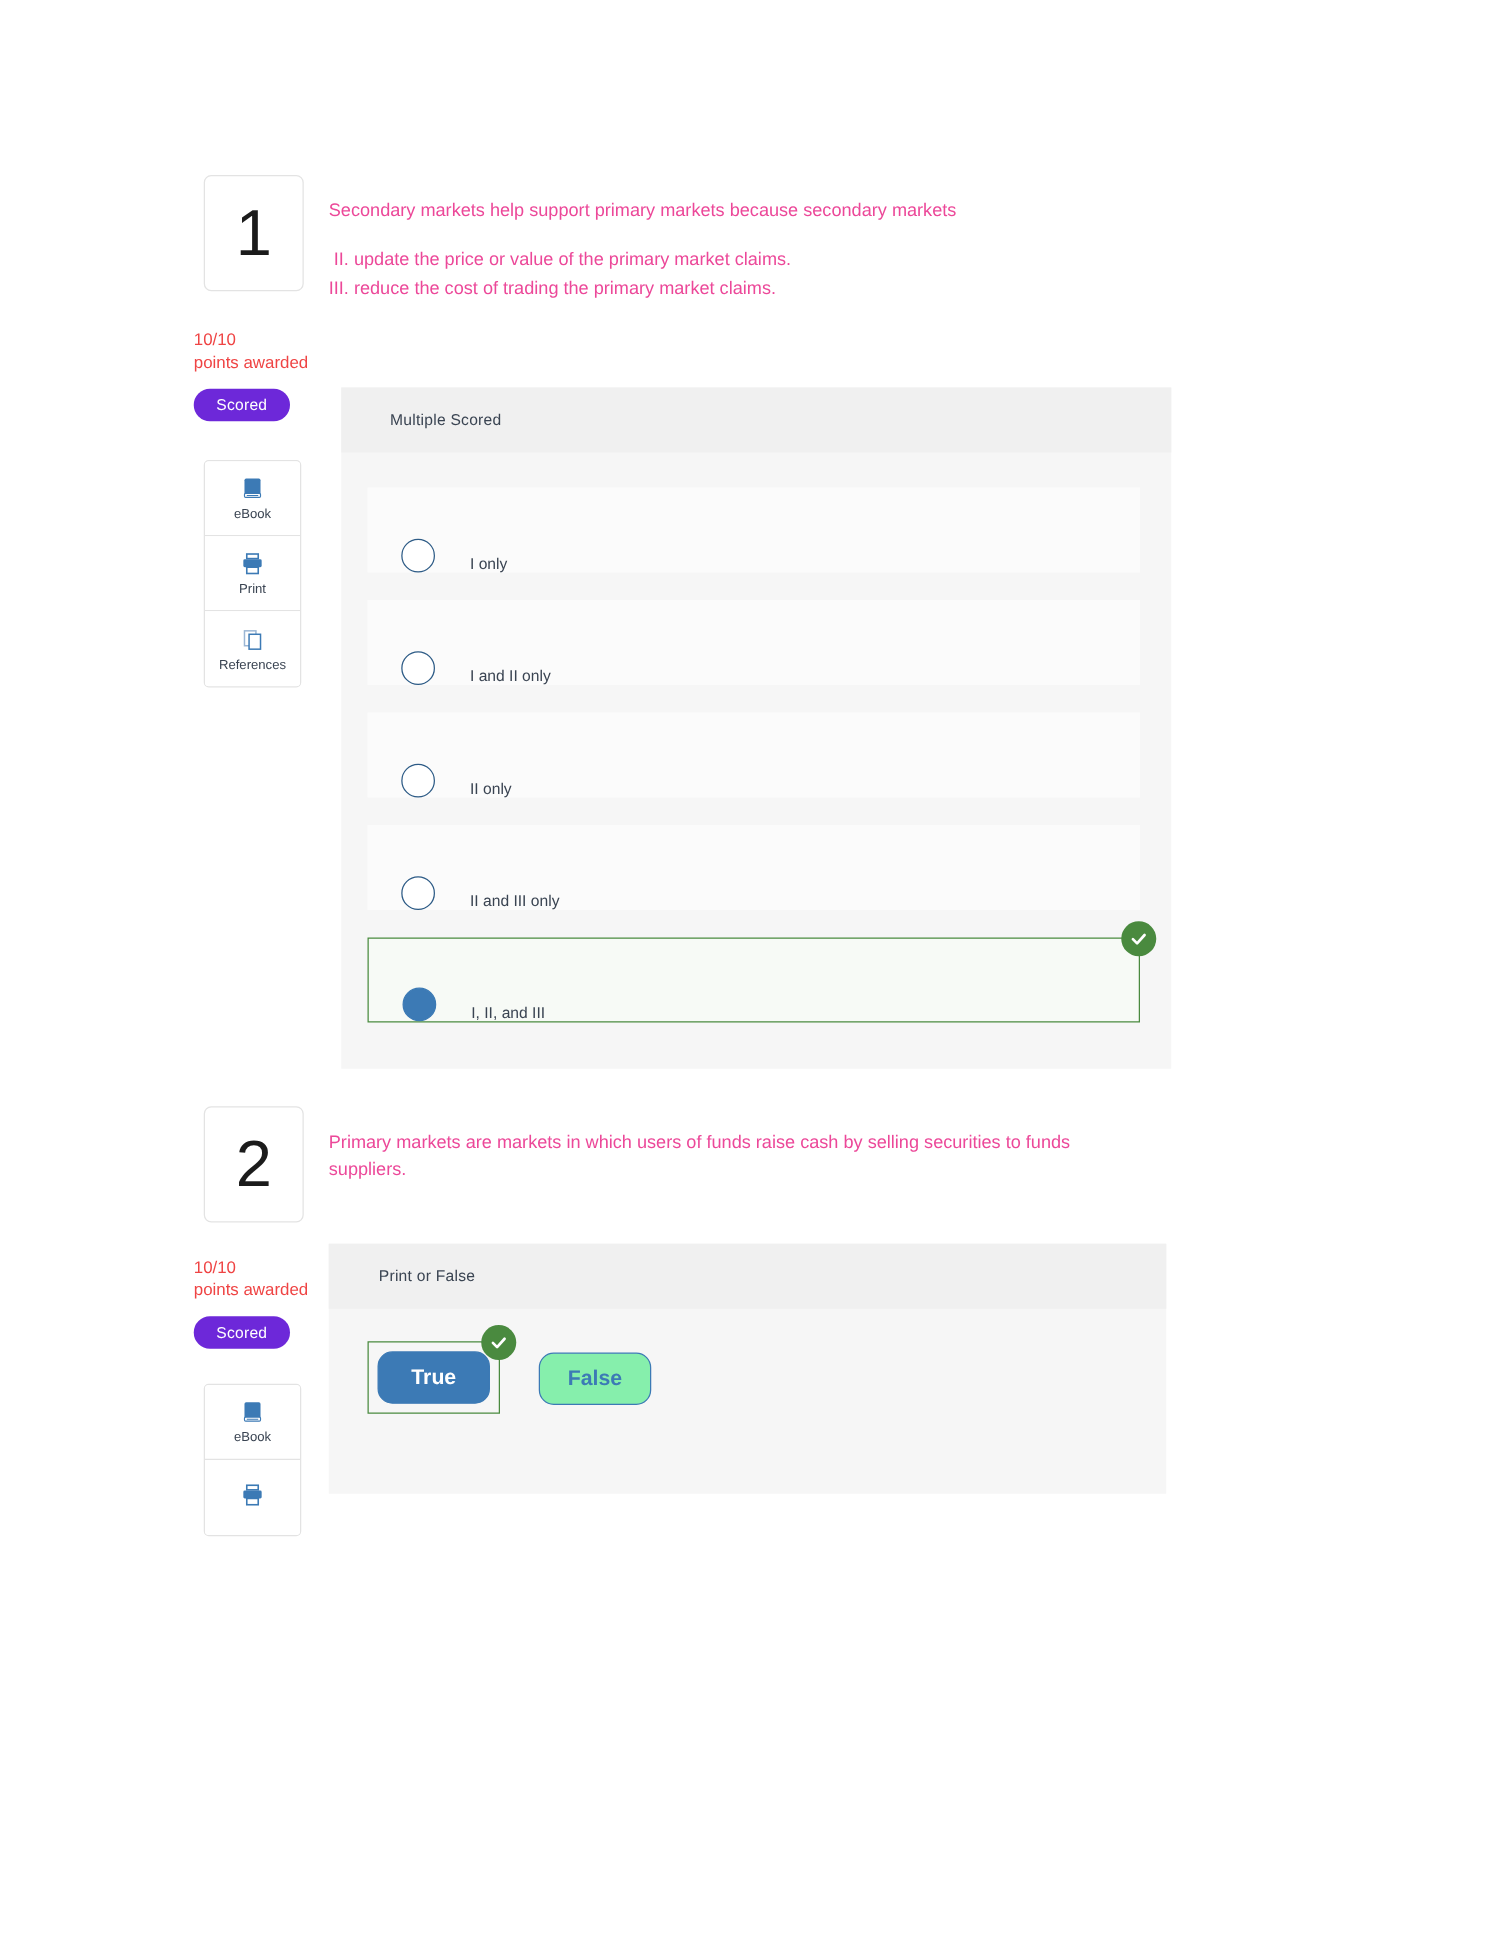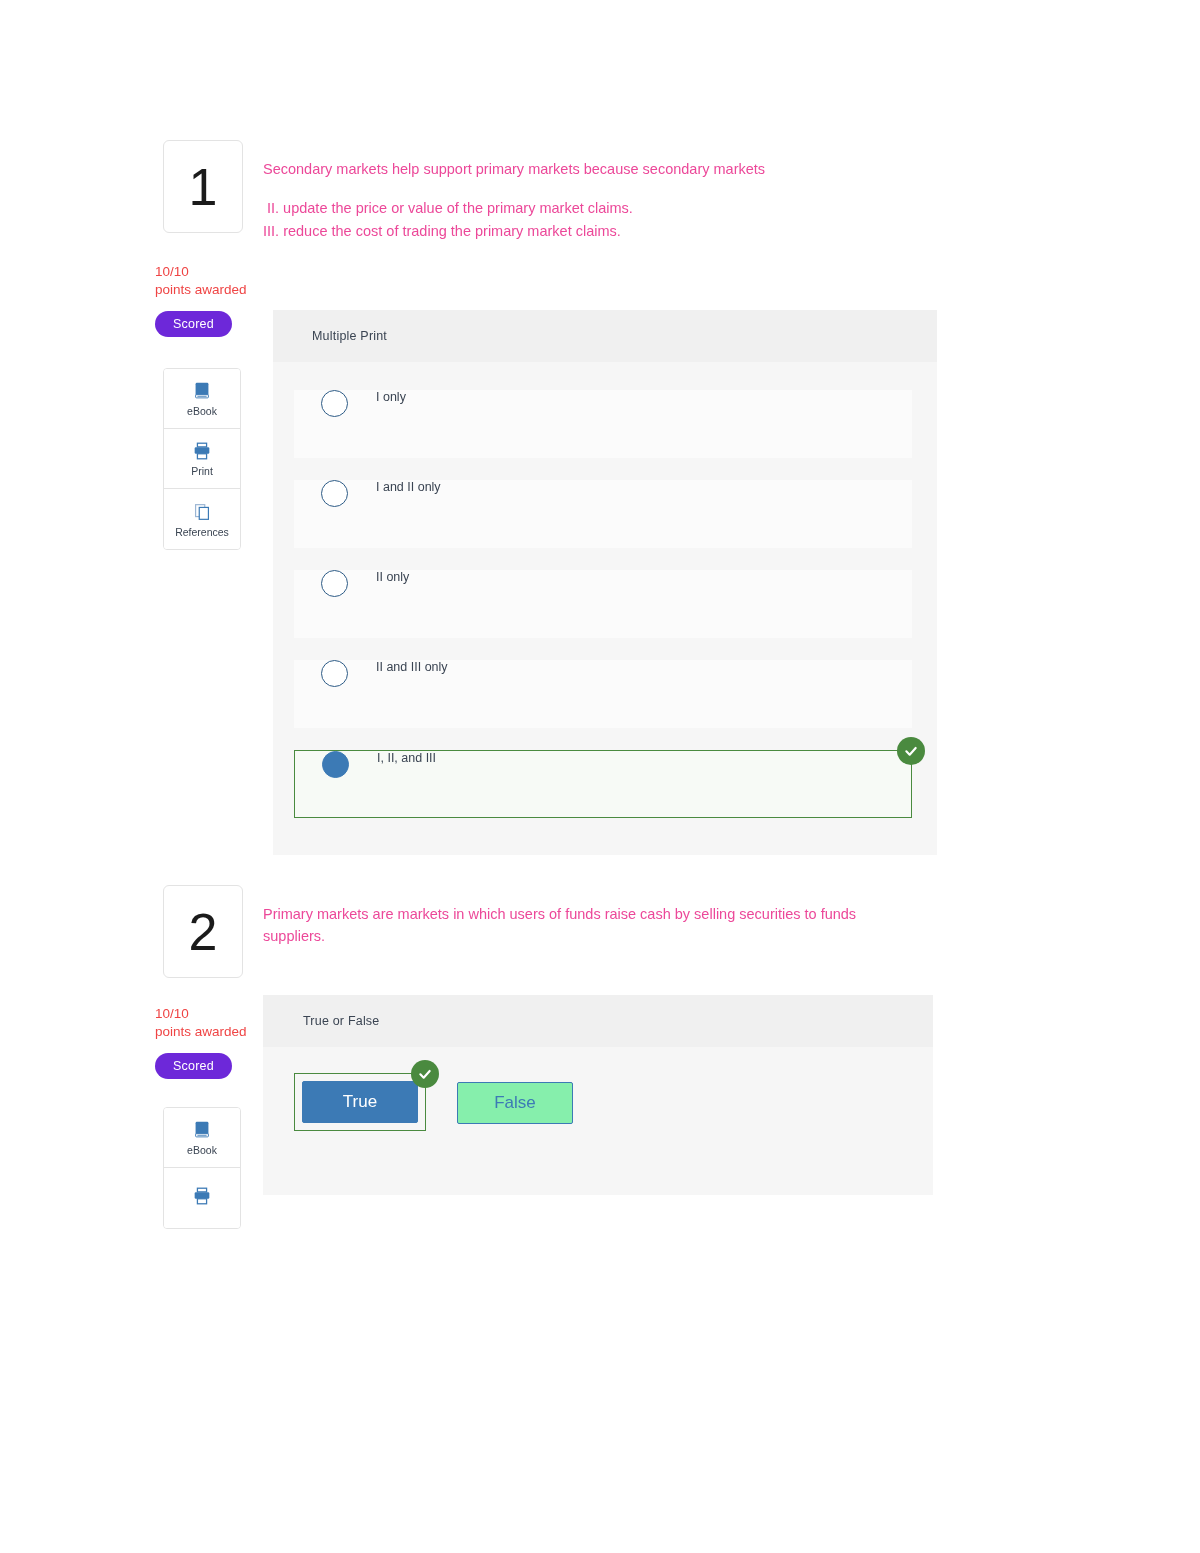--- a/index.html
+++ b/index.html
@@ -151,21 +151,21 @@
 
   .options {
     padding: 28px 25px 25px 21px;
   }
   .option-row {
     position: relative;
     height: 68px;
     background: #fbfbfb;
     margin-bottom: 22px;
     display: flex;
-    align-items: flex-start;
+    align-items: flex-end;
     box-sizing: border-box;
   }
   .option-row:last-child { margin-bottom: 12px; }
   .option-row.selected {
     background: #f7faf6;
     border: 1px solid #4a8a3f;
   }
   .radio {
     width: 27px;
     height: 27px;
@@ -215,28 +215,28 @@
     position: relative;
     padding: 7px;
     border: 1px solid #4a8a3f;
     box-sizing: border-box;
   }
   .tf-wrap.plain {
     border-color: transparent;
     padding: 8px;
   }
   .tf-btn {
-    width: 116px;
+    width: 90px;
     height: 42px;
     display: flex;
     align-items: center;
     justify-content: center;
     font-size: 17px;
-    font-weight: normal;
-    border-radius: 2px;
+    font-weight: bold;
+    border-radius: 12px;
     box-sizing: border-box;
   }
   .tf-btn.filled {
     background: #3c7ab5;
     color: #ffffff;
     border: 1px solid #3c7ab5;
   }
   .tf-btn.outline {
     background: #86efac;
     color: #3c7ab5;
@@ -301,21 +301,21 @@
             <rect x="5" y="4" width="10" height="13" fill="#ffffff" stroke="#9bb6d4" stroke-width="1.3"></rect>
             <rect x="9" y="7" width="10" height="13" fill="#ffffff" stroke="#3c7ab5" stroke-width="1.3"></rect>
           </svg>
         </span>
         <span class="tool-label">References</span>
       </div>
     </div>
 
     <div class="answer-panel" style="left:118px; top:170px; width:664px;">
       <div class="panel-header">
-        <span class="panel-header-label">Multiple Print</span>
+        <span class="panel-header-label">Multiple Scored</span>
       </div>
       <div class="options">
 
         <div class="option-row">
           <span class="radio"></span>
           <span class="option-label">I only</span>
         </div>
 
         <div class="option-row">
           <span class="radio"></span>
@@ -382,21 +382,21 @@
             <rect x="4" y="8" width="16" height="7" rx="1.3" fill="#3c7ab5"></rect>
             <rect x="7" y="15" width="10" height="5.5" fill="#ffffff" stroke="#3c7ab5" stroke-width="1.4"></rect>
           </svg>
         </span>
         <span class="tool-label"></span>
       </div>
     </div>
 
     <div class="answer-panel" style="left:108px; top:110px; width:670px;">
       <div class="panel-header" style="padding-left:40px;">
-        <span class="panel-header-label">True or False</span>
+        <span class="panel-header-label">Print or False</span>
       </div>
       <div class="tf-area">
 
         <div class="tf-wrap">
           <div class="tf-btn filled">True</div>
           <span class="check-badge">
             <svg viewBox="0 0 24 24">
                 <path d="M5 12.5l5 5 9-10" fill="none" stroke="#ffffff" stroke-width="3.2" stroke-linecap="round" stroke-linejoin="round"></path>
               </svg>
           </span>

